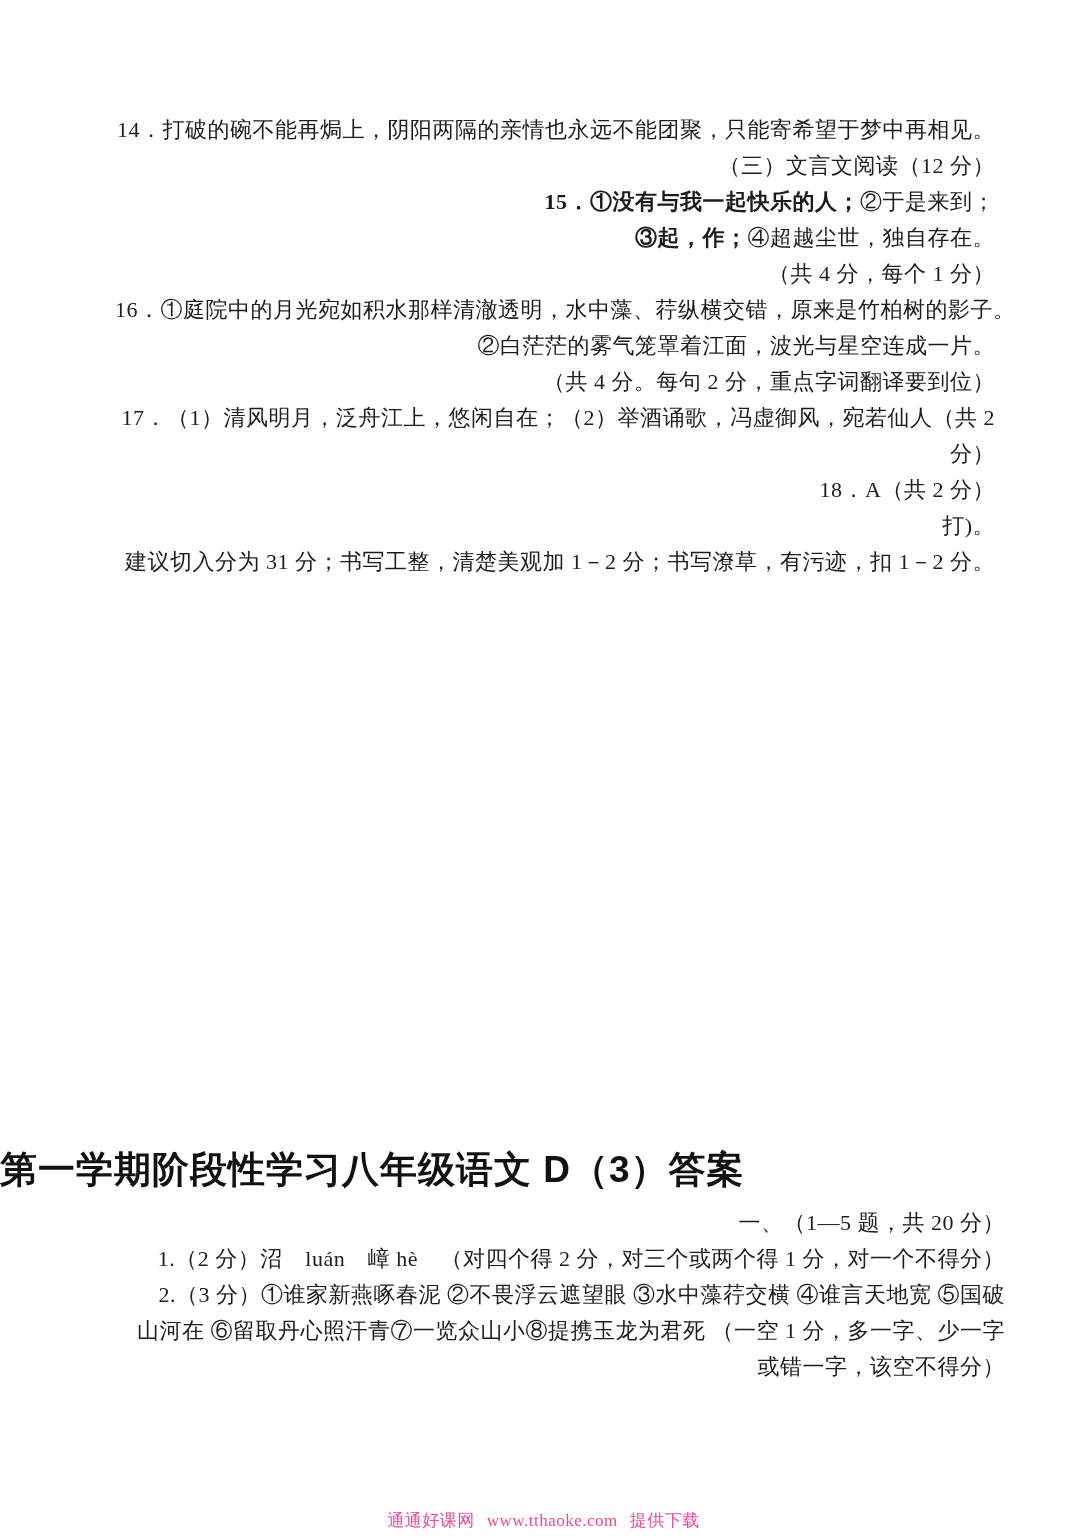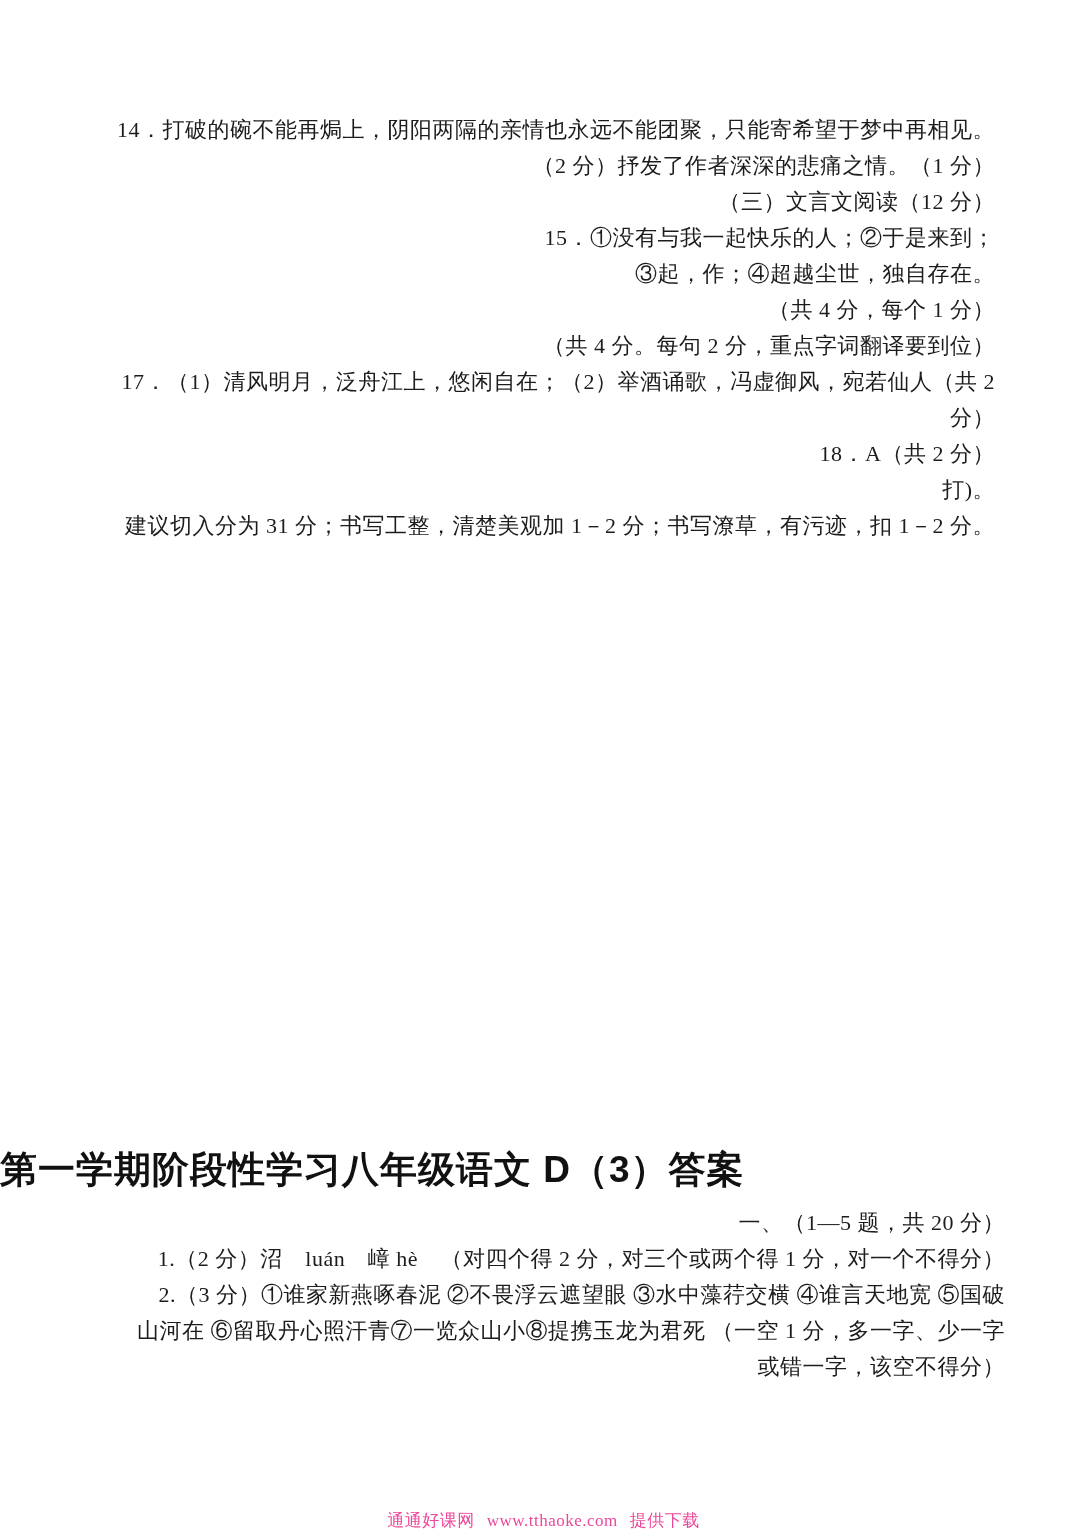--- a/index.html
+++ b/index.html
@@ -25,20 +25,21 @@
     line-height: 36px;
     letter-spacing: 0.5px;
   }
   .line {
     white-space: nowrap;
     text-align: right;
   }
   .cols .col1 {
     display: inline-block;
     width: 368px;
+    font-weight: bold;
   }
   .indent-1 {
     padding-left: 48px;
   }
   .indent-2 {
     padding-left: 64px;
   }
   .cols.row2 .col1 {
     padding-left: 48px;
     width: 320px; 
@@ -85,29 +86,30 @@
     margin: 0 6px;
   }
 </style>
 </head>
 <body>
 
 <div class="page">
 
   <div class="top-text">
     <div class="line">14．打破的碗不能再焗上，阴阳两隔的亲情也永远不能团聚，只能寄希望于梦中再相见。</div>
-    <div class="line">（2 分）抒发了作者深深的悲痛之情。（1 分）</div>
     <div class="line">（三）文言文阅读（12 分）</div>
     <div class="line cols">
       <span class="col1">15．①没有与我一起快乐的人；</span><span class="col2">②于是来到；</span>
     </div>
     <div class="line cols row2">
       <span class="col1">③起，作；</span><span class="col2">④超越尘世，独自存在。</span>
     </div>
     <div class="line">（共 4 分，每个 1 分）</div>
+    <div class="line">16．①庭院中的月光宛如积水那样清澈透明，水中藻、荇纵横交错，原来是竹柏树的影子。</div>
+    <div class="line indent-1">②白茫茫的雾气笼罩着江面，波光与星空连成一片。</div>
     <div class="line indent-2">（共 4 分。每句 2 分，重点字词翻译要到位）</div>
     <div class="line">17．（1）清风明月，泛舟江上，悠闲自在；（2）举酒诵歌，冯虚御风，宛若仙人（共 2</div>
     <div class="line">分）</div>
     <div class="line">18．A（共 2 分）</div>
     <div class="line">打)。</div>
     <div class="line">建议切入分为 31 分；书写工整，清楚美观加 1－2 分；书写潦草，有污迹，扣 1－2 分。</div>
   </div>
 
   <h1 class="answer-heading">第一学期阶段性学习八年级语文 D（3）答案</h1>
 

